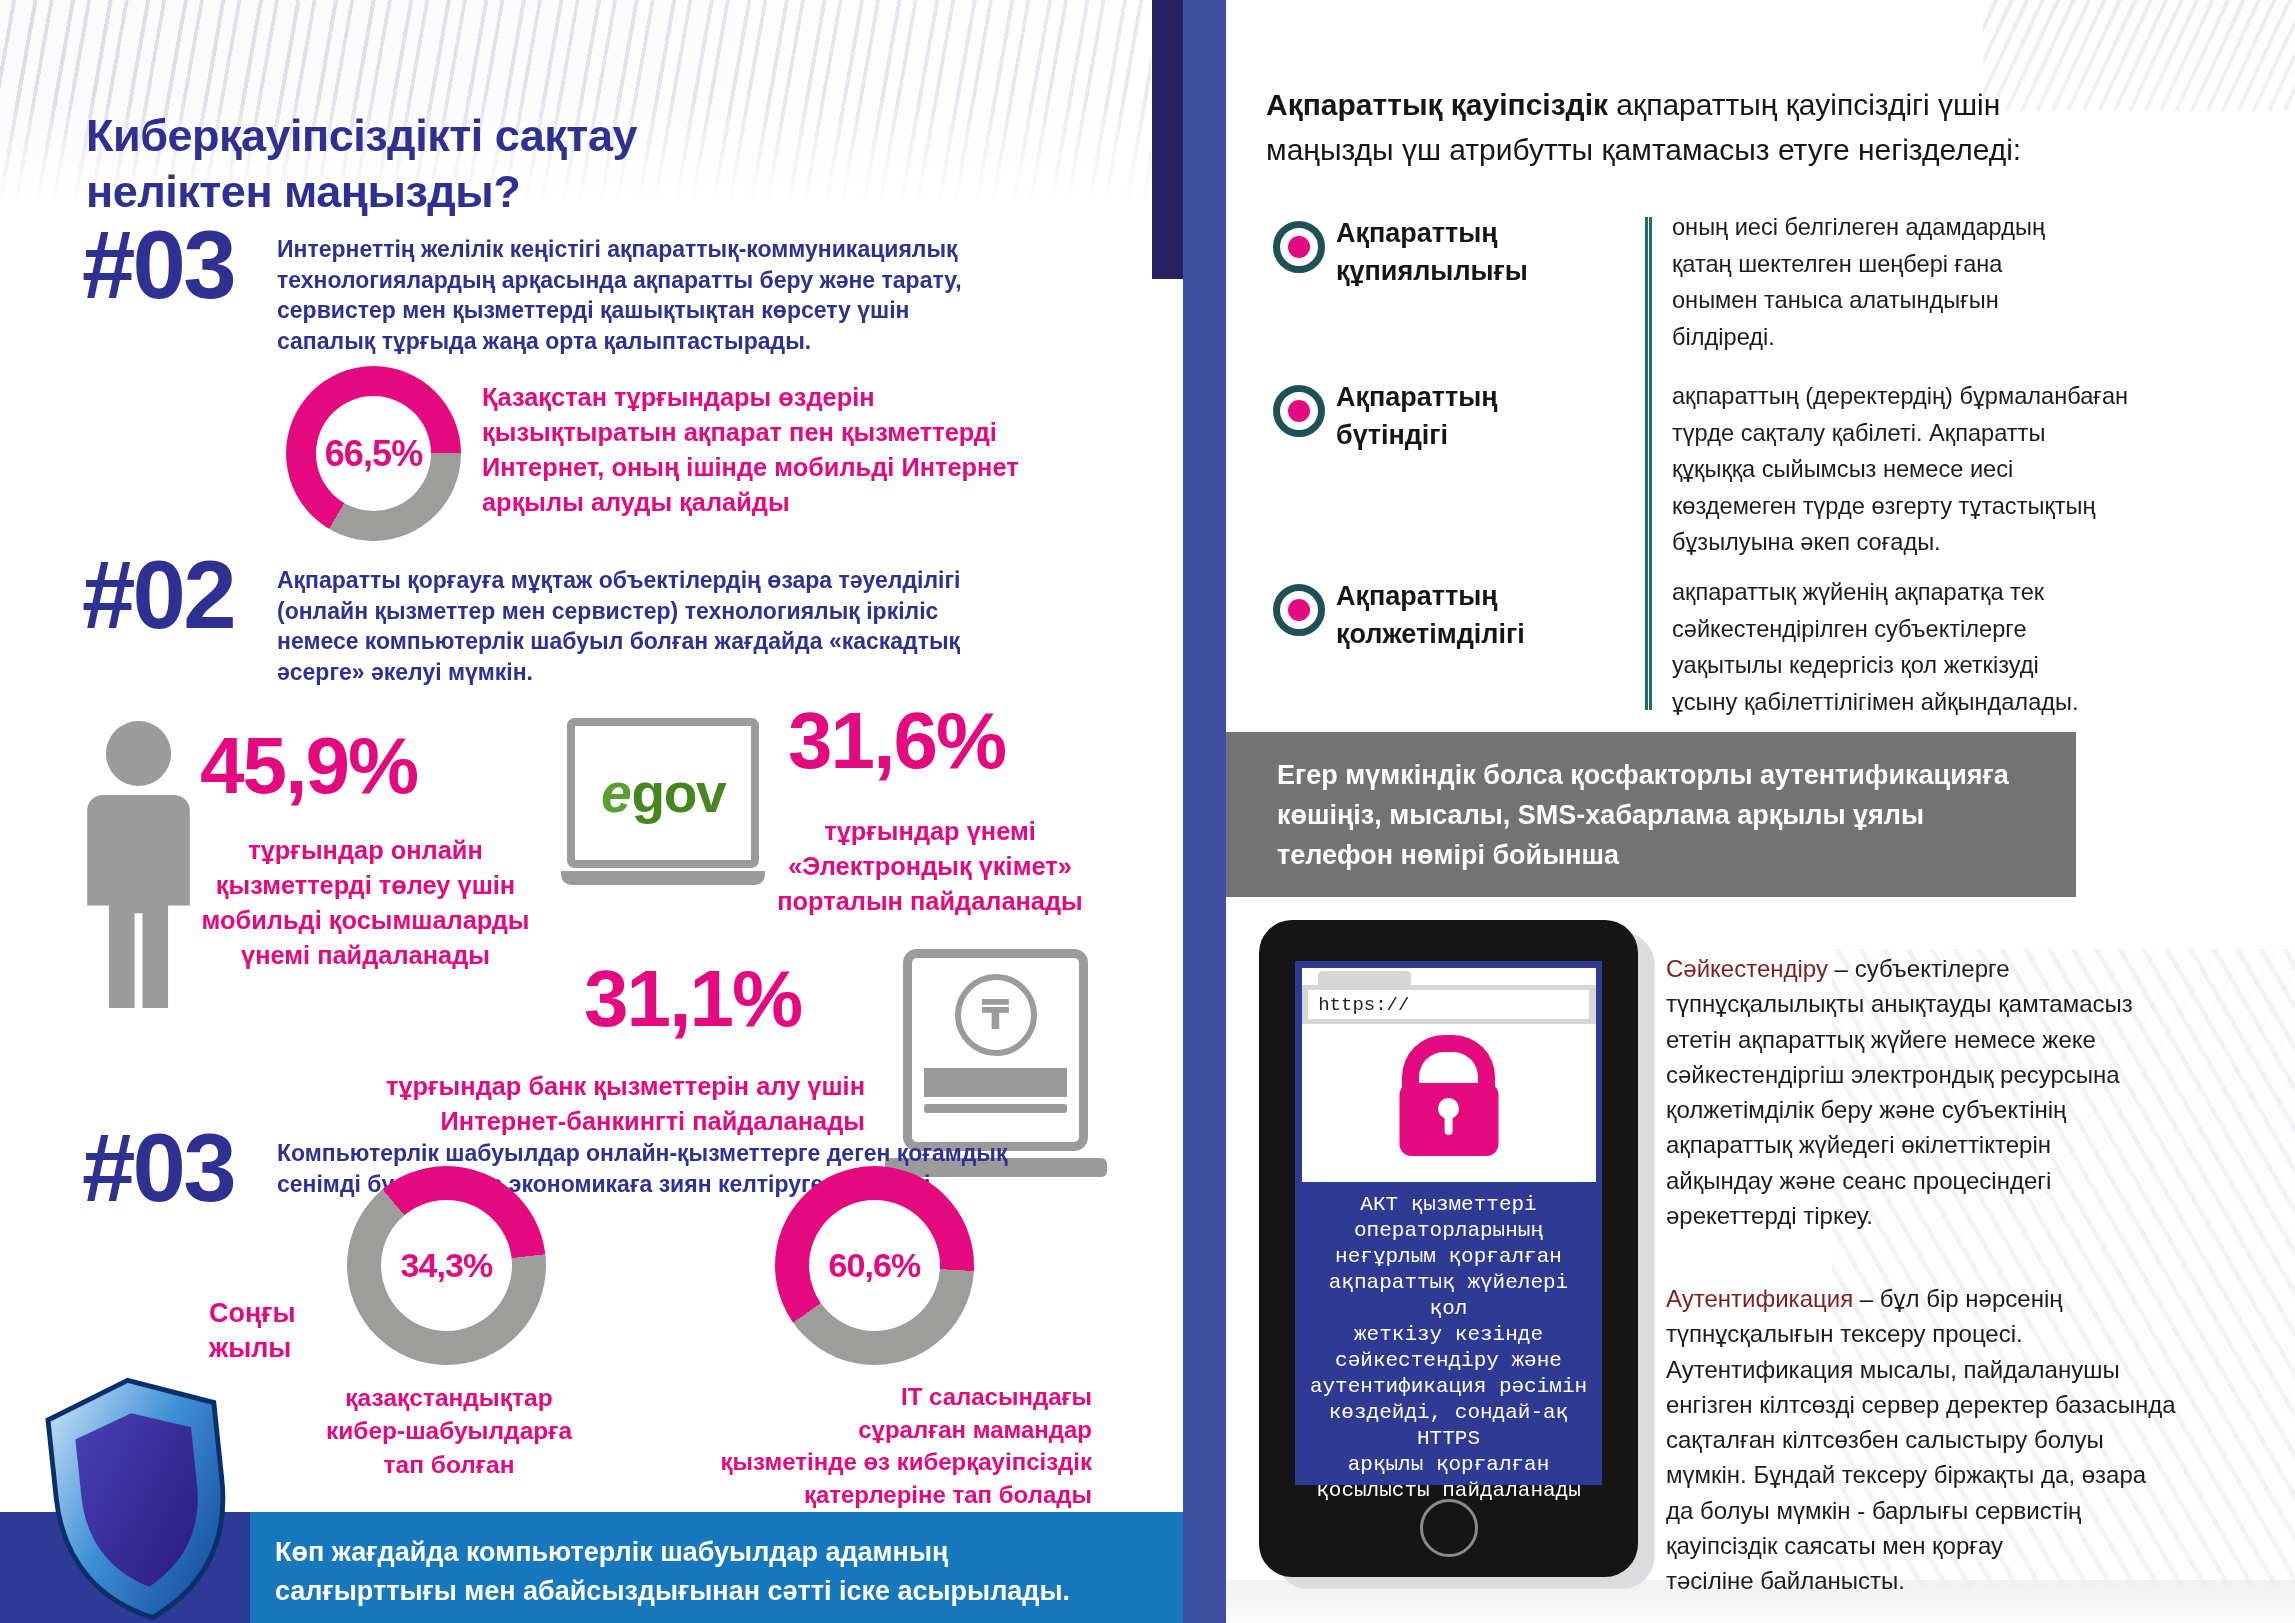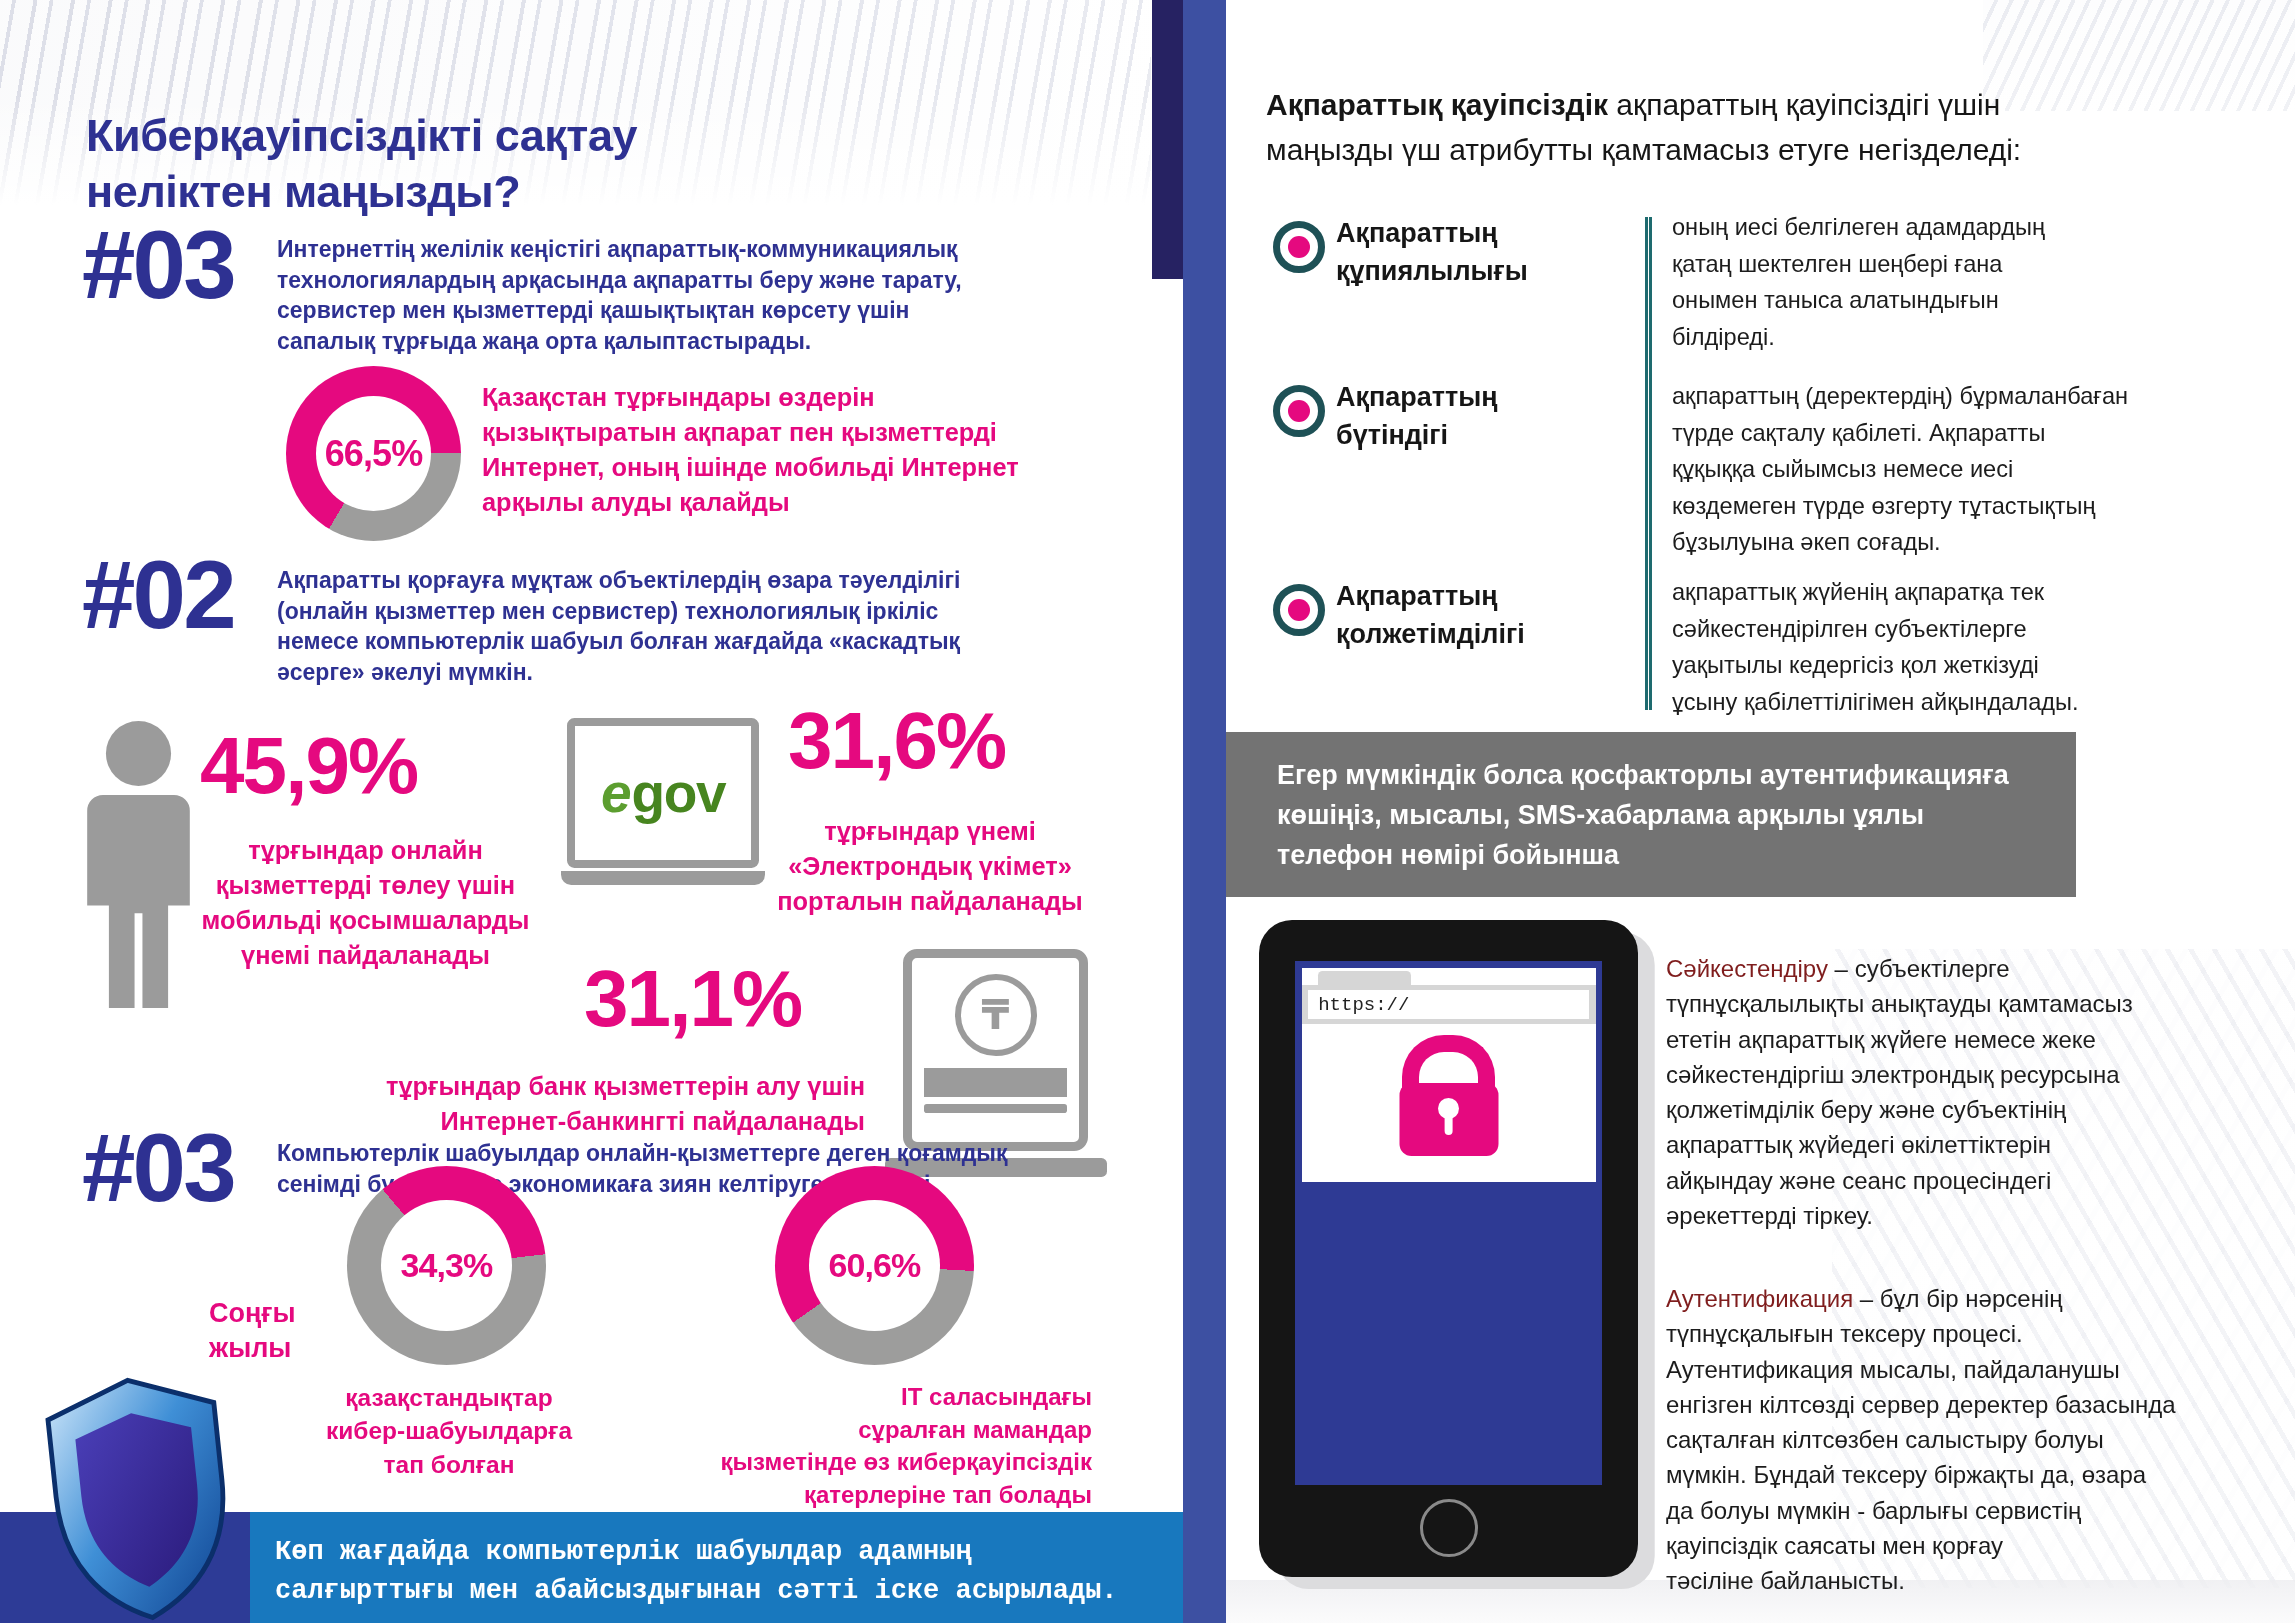--- a/index.html
+++ b/index.html
@@ -95,21 +95,21 @@
   .coin{width:70px;height:70px;border:6px solid #9B9B9B;border-radius:50%;margin:0 auto;
     display:flex;align-items:center;justify-content:center;font-size:40px;font-weight:700;color:#9B9B9B;}
   .tab-band{height:29px;background:#9B9B9B;margin:12px 12px 0 12px;}
   .tab-band2{height:9.3px;background:#9B9B9B;margin:7.4px 12px 0 12px;border-radius:2.8px;}
   .tablet-base{left:885px;top:1158px;width:222px;height:19.4px;background:#9B9B9B;border-radius:5.6px;z-index:3;}
 
   .navy-square{left:0;top:1512px;width:250px;height:111px;background:#2D3B96;z-index:2;}
   .shield-icon{left:43px;top:1372px;width:194px;height:252px;z-index:4;transform:rotate(-6deg);}
 
   .left-banner{left:250px;top:1512px;width:976px;height:111px;background:#1878BE;z-index:4;}
-  .left-banner p{margin:21px 0 0 25px;font-size:27px;font-weight:700;color:#ffffff;line-height:1.45;font-family:Liberation Mono, monospace;}
+  .left-banner p{margin:21px 0 0 25px;font-size:27px;font-weight:700;color:#ffffff;line-height:1.45;}
 
   
   .rp-heading{left:1266px;top:82px;width:999px;font-size:30px;color:#161616;line-height:1.5;z-index:3;}
   .rp-heading .hb{font-weight:800;}
   .bullseye{width:52px;height:52px;border-radius:50%;border:7px solid #1E5156;box-sizing:border-box;
     display:flex;align-items:center;justify-content:center;z-index:3;background:#fff;}
   .bullseye .dot{width:22px;height:22px;border-radius:50%;background:#E5097F;}
   .bull-1{left:1273px;top:221px;}
   .bull-2{left:1273px;top:385px;}
   .bull-3{left:1273px;top:584px;}
@@ -324,20 +324,30 @@
       <div class="browser-tab"></div>
       <div class="toolbar">
         <div class="addr">
             <span>https://</span>
           </div>
       </div>
       <div class="lock-icon">
         <div class="keyhole"></div>
       </div>
     </div>
+    <div class="phone-text pre">АКТ қызметтері
+операторларының
+неғұрлым қорғалған
+ақпараттық жүйелері қол
+жеткізу кезінде
+сәйкестендіру және
+аутентификация рәсімін
+көздейді, сондай-ақ HTTPS
+арқылы қорғалған
+қосылысты пайдаланады</div>
   </div>
   <div class="home-btn"></div>
 </div>
 
 <div class="abs rp-para para-1 pre"><span class="lead">Сәйкестендіру</span><span> – субъектілерге
 түпнұсқалылықты анықтауды қамтамасыз
 ететін ақпараттық жүйеге немесе жеке
 сәйкестендіргіш электрондық ресурсына
 қолжетімділік беру және субъектінің
 ақпараттық жүйедегі өкілеттіктерін

